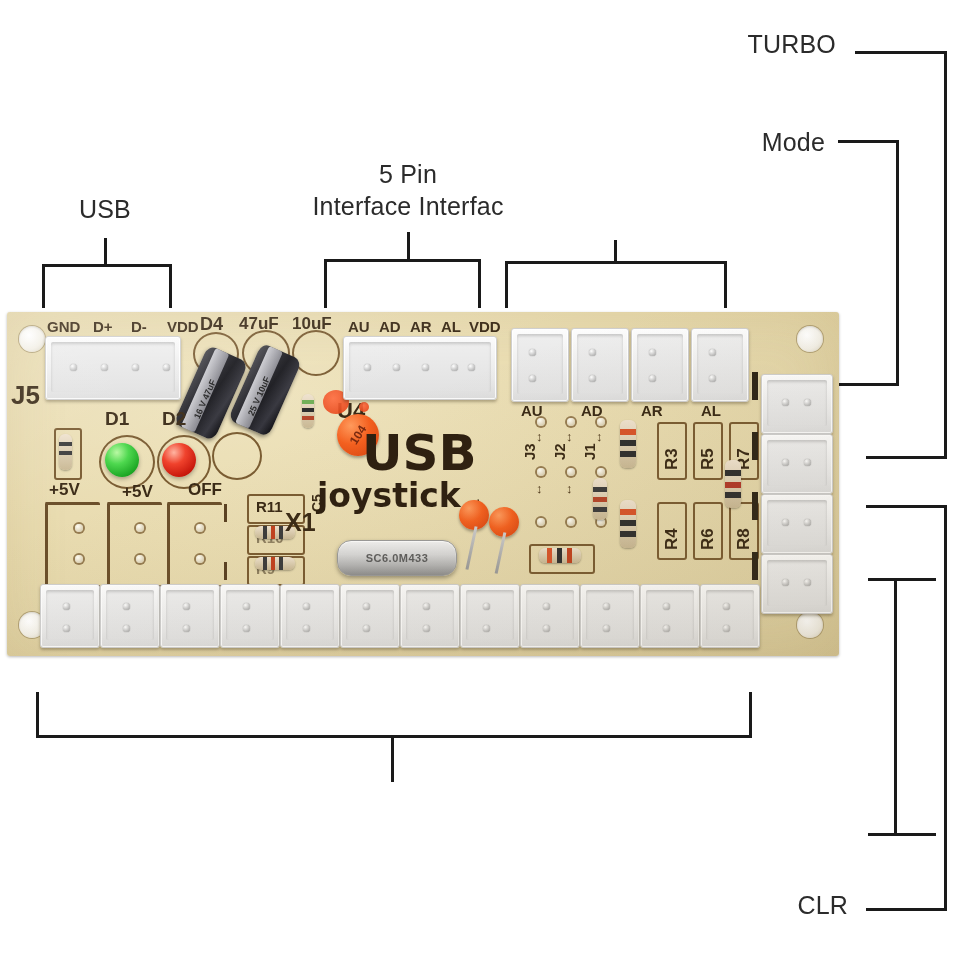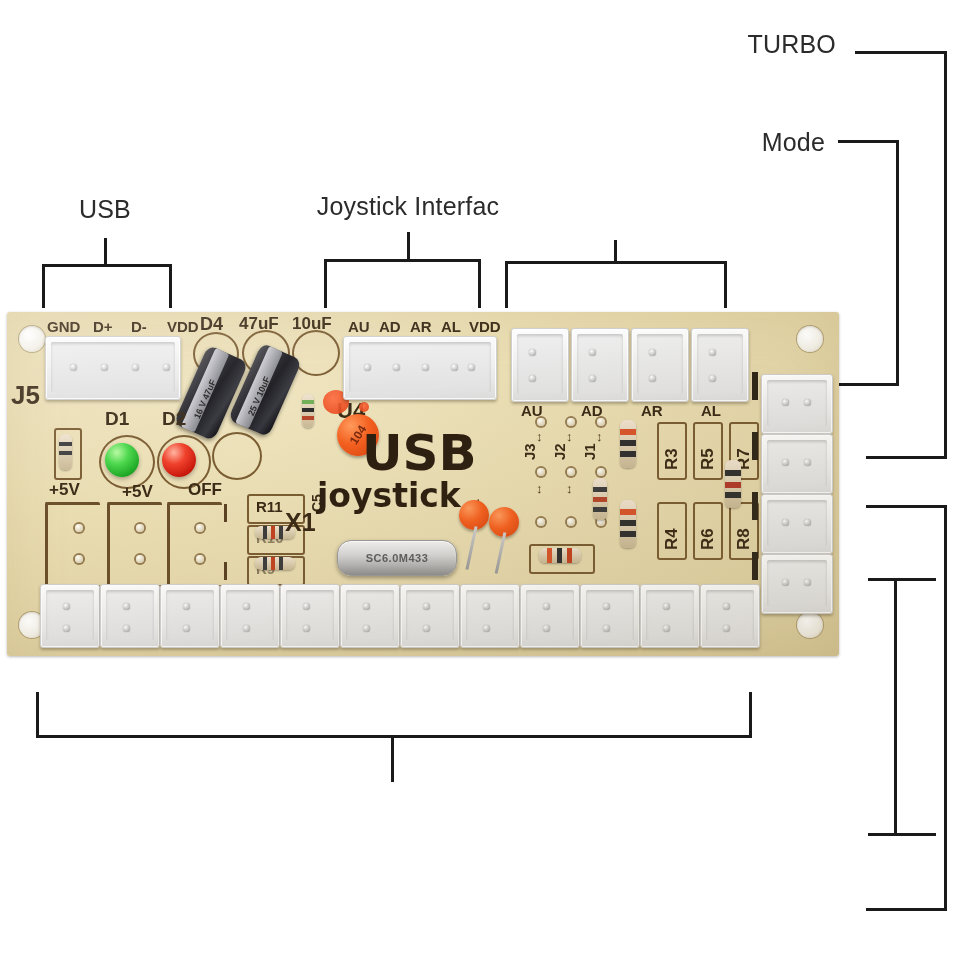--- a/index.html
+++ b/index.html
@@ -94,25 +94,27 @@
   .logo{position:absolute;color:#2d1f10;font-weight:700;font-family:"DejaVu Sans",sans-serif;}
   .ink{position:absolute;background:radial-gradient(circle at 40% 35%,#ff6a3d,#e03c10);border-radius:50%;opacity:.9;}
 </style>
 </head>
 <body>
 
 <div id="stage">
 
   <div class="anno c" style="left:55px;top:195px;width:100px;">USB</div>
 
-  <div class="anno c" style="left:300px;top:192px;width:216px;">Joystick Interfac</div>
+  <div class="anno c" style="left:328px;top:160px;width:160px;">5 Pin</div>
+  <div class="anno c" style="left:300px;top:192px;width:216px;">Interface Interfac</div>
 
 
   <div class="anno r" style="left:640px;top:128px;width:185px;">Mode</div>
   <div class="anno r" style="left:660px;top:30px;width:176px;">TURBO</div>
+  <div class="anno r" style="left:670px;top:891px;width:178px;">CLR</div>
 
 
   <div class="ln lnV" style="left:104px;top:238px;height:28px;"></div>
   <div class="ln lnH" style="left:42px;top:264px;width:130px;"></div>
   <div class="ln lnV" style="left:42px;top:264px;height:44px;"></div>
   <div class="ln lnV" style="left:169px;top:264px;height:44px;"></div>
 
   <div class="ln lnV" style="left:407px;top:232px;height:28px;"></div>
   <div class="ln lnH" style="left:324px;top:259px;width:157px;"></div>
   <div class="ln lnV" style="left:324px;top:259px;height:49px;"></div>

